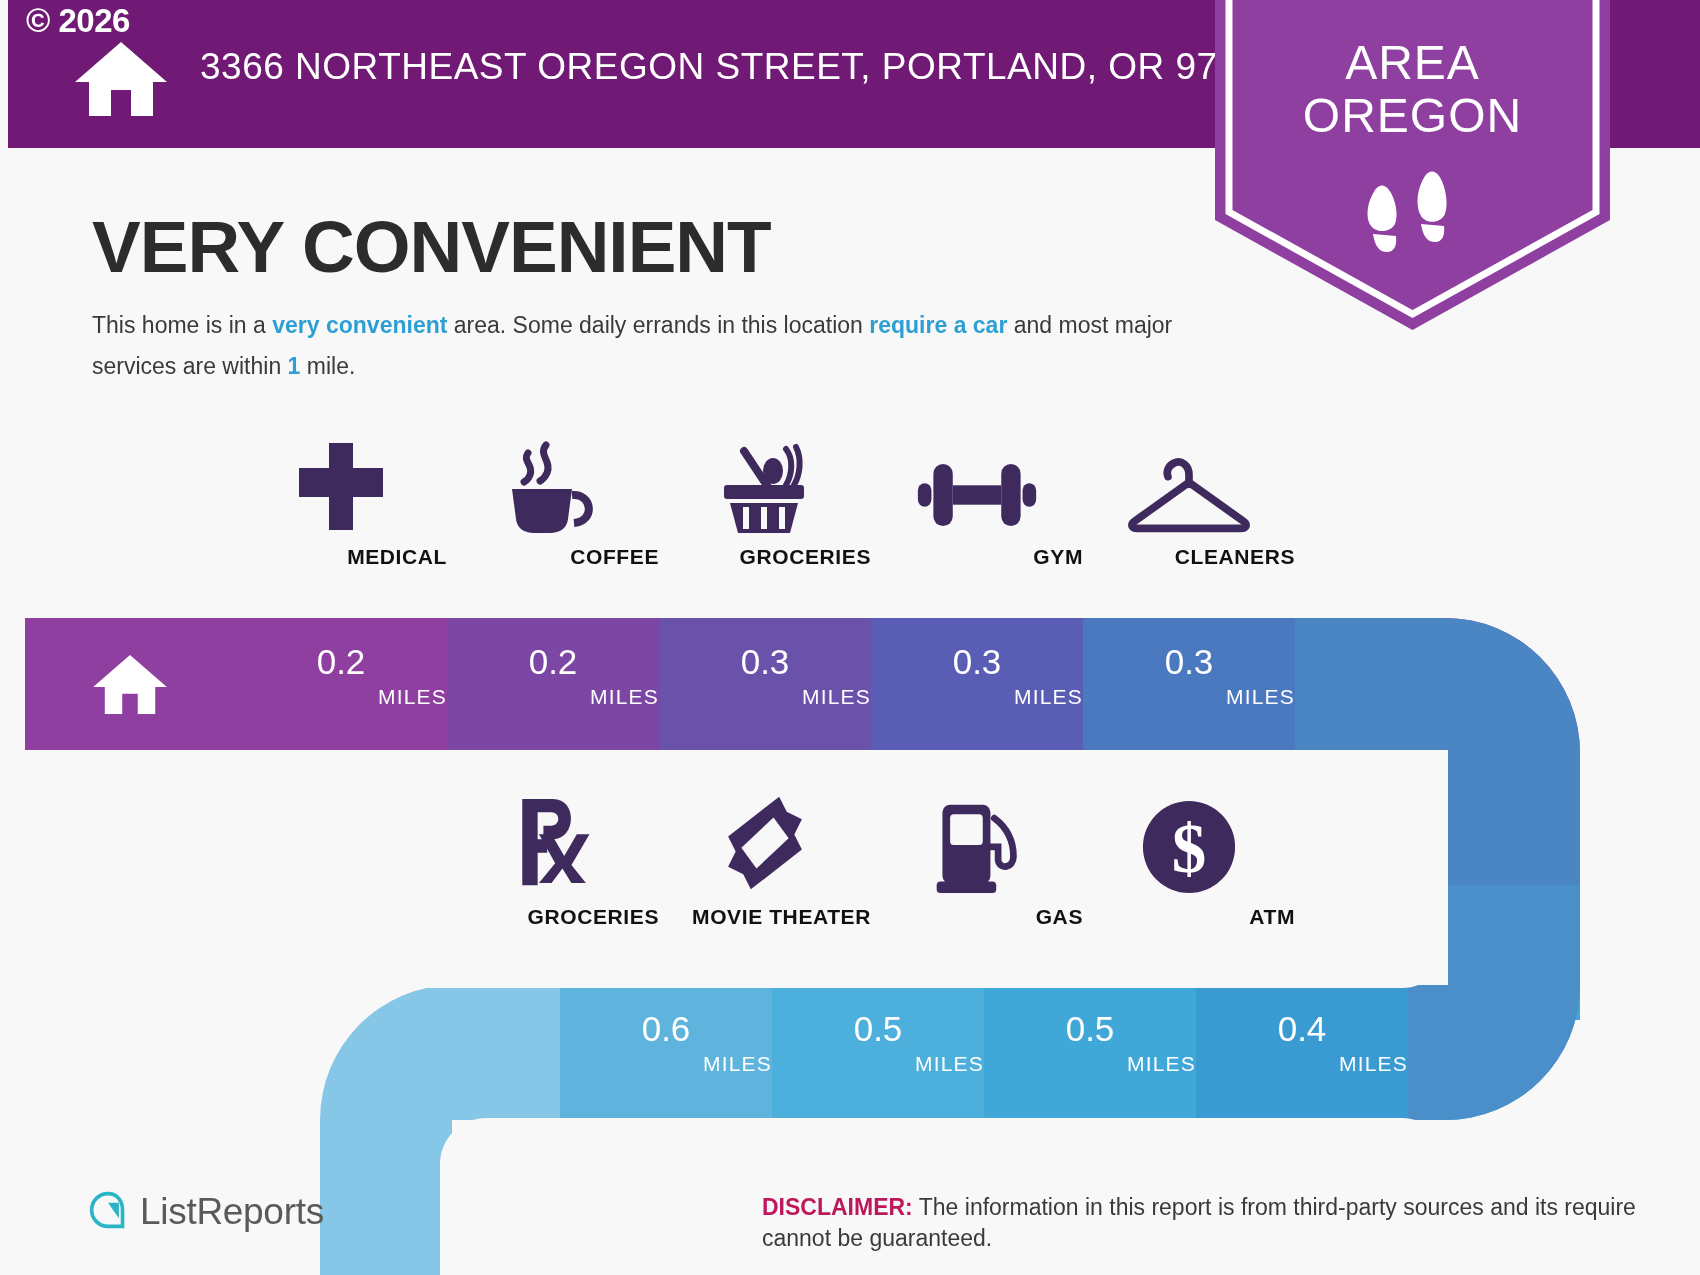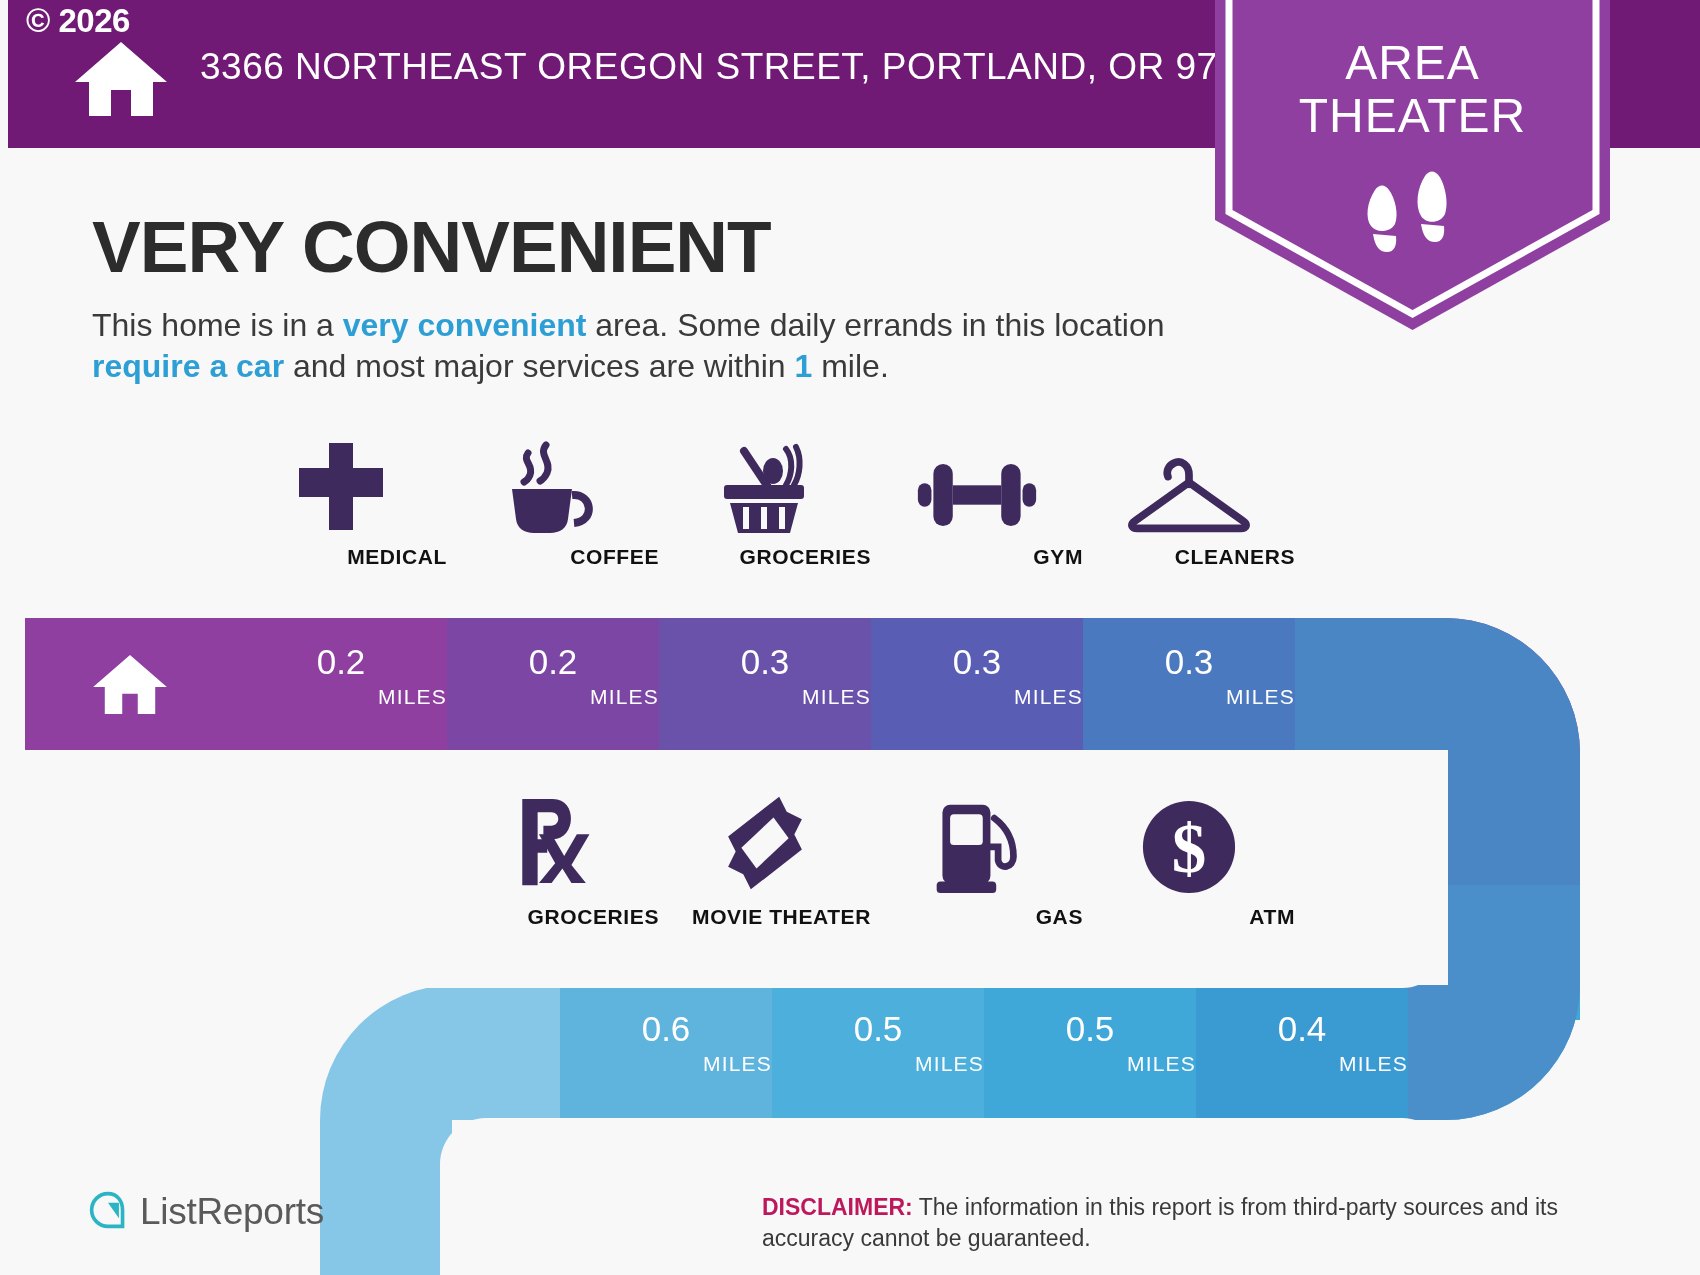--- a/index.html
+++ b/index.html
@@ -42,21 +42,21 @@
   }
   .badge-feet{position:absolute;left:148px;top:168px;width:100px;height:90px;}
   
   .title{
     position:absolute;left:92px;top:205px;
     font-size:73px;font-weight:bold;color:#2c2c2c;
     letter-spacing:-1px;
   }
   .subtitle{
     position:absolute;left:92px;top:305px;width:1110px;
-    font-size:32px;line-height:41px;color:#3a3a3a;
+    font-size:23px;line-height:41px;color:#3a3a3a;
   }
   .hl{color:#2e9fd4;font-weight:bold;}
   
   .icon-cell{position:absolute;text-align:right;}
   .icon-cell .glyph{height:100px;display:flex;align-items:flex-end;justify-content:center;}
   .icon-cell .cap{
     margin-top:10px;font-size:21px;font-weight:bold;color:#111;
     letter-spacing:0.6px;white-space:nowrap;
   }
   
@@ -95,21 +95,21 @@
   <div class="addr">3366 NORTHEAST OREGON STREET, PORTLAND, OR 97232</div>
 </div>
 
 <div class="badge">
   <svg viewBox="0 0 395 340" width="395" height="340" style="position:absolute;left:0;top:0;">
     <path d="M0 0 L395 0 L395 220 L197.5 330 L0 220 Z" fill="#8e3fa0"></path>
     <path d="M14 0 L14 212 L197.5 314 L381 212 L381 0" fill="none" stroke="#ffffff" stroke-width="7"></path>
   </svg>
   <div class="badge-label">
     <div>AREA</div>
-    <div>THEATER</div>
+    <div>OREGON</div>
   </div>
   <div class="badge-feet">
     <svg viewBox="0 0 100 90" width="100" height="90">
       <path d="M12 22 C4 34 2 50 8 58 C14 66 28 64 32 56 C36 46 32 30 26 22 C22 16 16 16 12 22 Z" fill="#fff"></path>
       <path d="M10 66 C12 78 16 84 24 84 C31 84 34 78 33 68 Z" fill="#fff"></path>
       <path d="M62 8 C54 20 52 38 58 48 C64 57 78 55 82 46 C86 35 82 16 76 8 C72 2 66 2 62 8 Z" fill="#fff"></path>
       <path d="M58 56 C60 68 64 74 72 74 C79 74 82 68 81 58 Z" fill="#fff"></path>
     </svg>
   </div>
 </div>
@@ -332,14 +332,14 @@
   <span>
     <svg viewBox="0 0 44 44" width="40" height="40">
       <path d="M22 4 C12 4 4 12 4 22 C4 32 12 40 22 40 L38 40 L38 22 C38 12 32 4 22 4 Z" fill="none" stroke="#2bb5c4" stroke-width="4"></path>
       <path d="M22 14 L34 14 L34 31 Z" fill="#2bb5c4"></path>
     </svg>
   </span>
   <span class="logo-text">ListReports</span>
 </div>
 
 <div class="disclaimer">
-  <b>DISCLAIMER:</b><span> The information in this report is from third-party sources and its accuracy cannot be guaranteed.</span>
+  <b>DISCLAIMER:</b><span> The information in this report is from third-party sources and its require cannot be guaranteed.</span>
 </div>
 
 </body></html>

